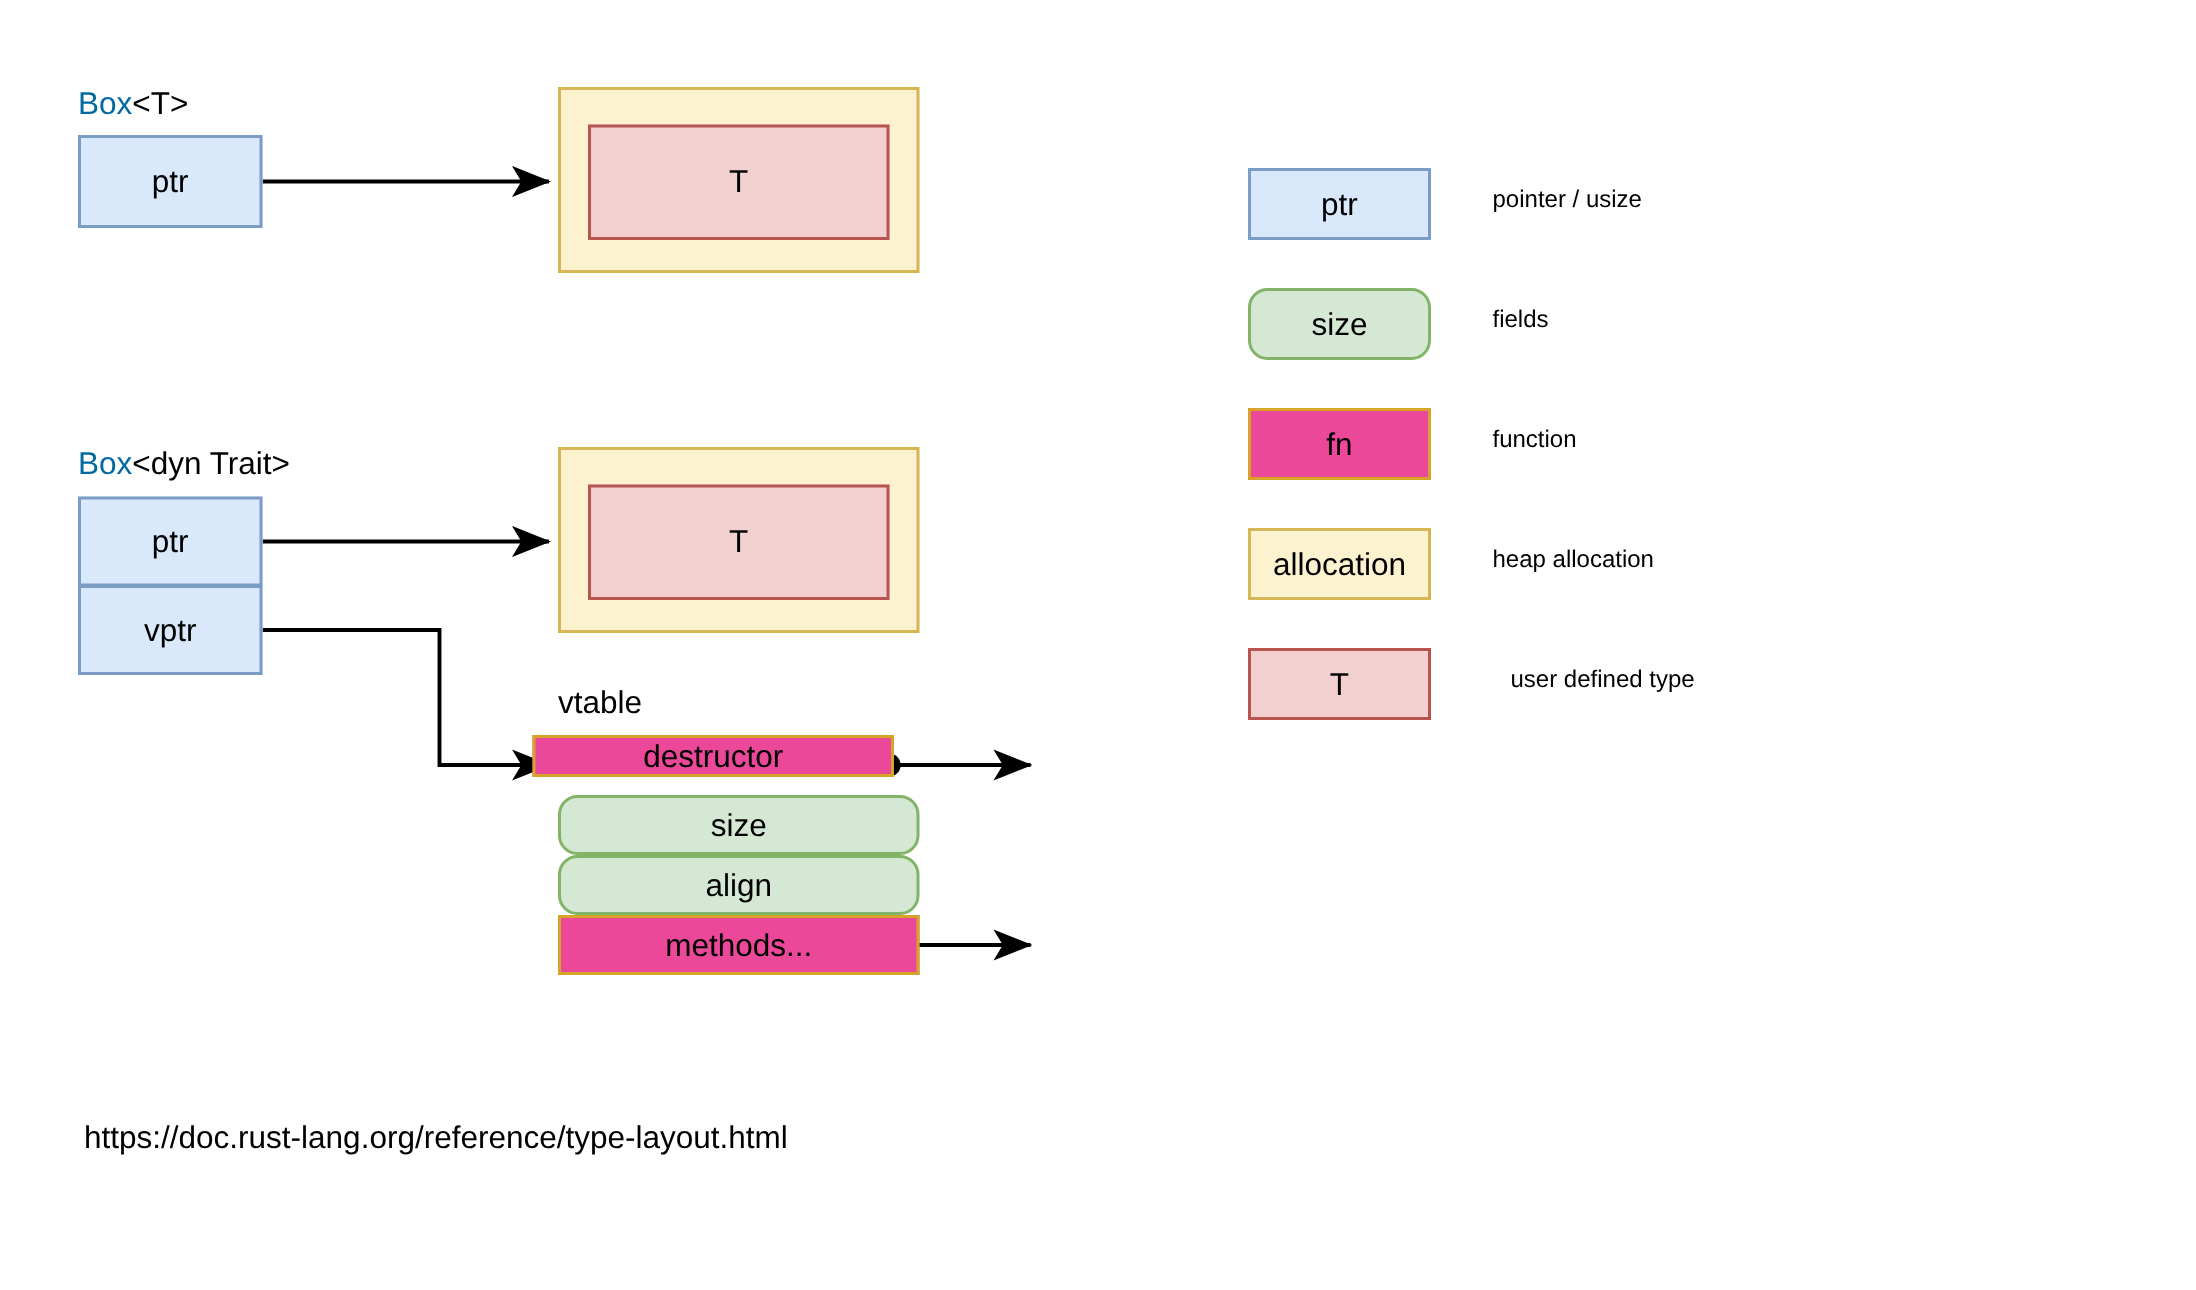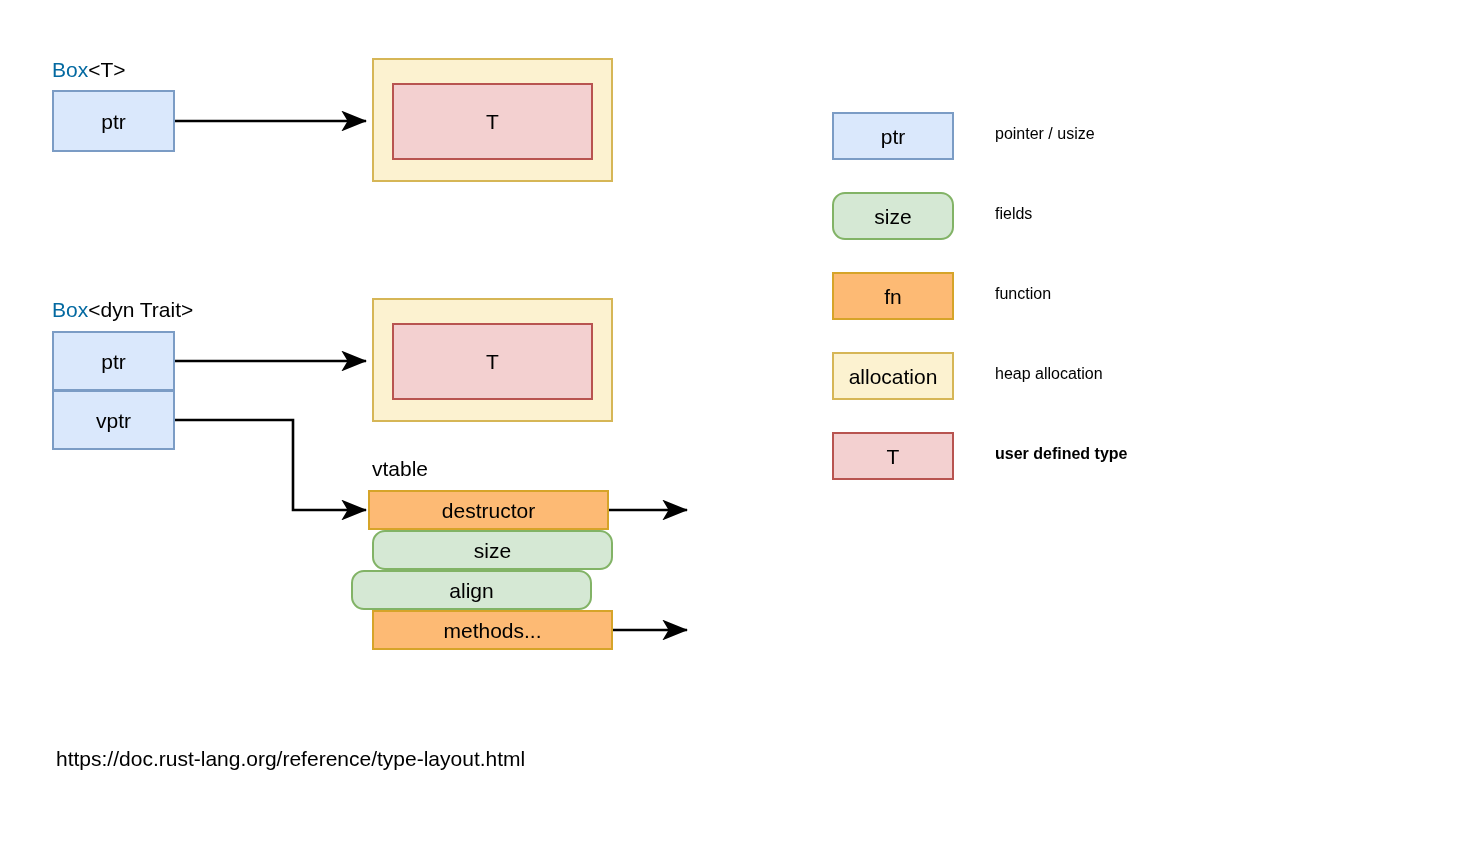--- a/index.html
+++ b/index.html
@@ -27,21 +27,21 @@
     align-items: center;
     justify-content: center;
     border-width: 2px;
     border-style: solid;
     font-size: 21px;
     line-height: 1;
     white-space: nowrap;
   }
   .node-ptr   { background: #dae8fc; border-color: #7b9cc5; }
   .node-field { background: #d5e8d4; border-color: #82b366; border-radius: 13px; }
-  .node-fn    { background: #fdba74; border-color: #d6a429; }
+  .node-fn    { background: #ec4899; border-color: #d6a429; }
   .node-alloc { background: #fcf2d0; border-color: #d6b656; }
   .node-udt   { background: #f3d0d0; border-color: #b85450; }
 
   
   .struct-label {
     font-size: 21px;
     line-height: 1;
     white-space: nowrap;
   }
   .struct-label .kw { color: #0369a1; }
@@ -132,27 +132,27 @@
   <div class="abs node node-alloc" style="left:372px; top:298px; width:241px; height:124px;">
   </div>
   <div class="abs node node-udt" style="left:392px; top:323px; width:201px; height:77px;">
     <span>T</span>
   </div>
 
   <div class="abs caption" style="left:372px; top:458px; width:241px; text-align:left;">
     <span>vtable</span>
   </div>
 
-  <div class="abs node node-fn" style="left:368px; top:490px; width:241px; height:40px;">
+  <div class="abs node node-fn" style="left:355px; top:490px; width:241px; height:28px;">
     <span>destructor</span>
   </div>
   <div class="abs node node-field" style="left:372px; top:530px; width:241px; height:40px;">
     <span>size</span>
   </div>
-  <div class="abs node node-field" style="left:351px; top:570px; width:241px; height:40px;">
+  <div class="abs node node-field" style="left:372px; top:570px; width:241px; height:40px;">
     <span>align</span>
   </div>
   <div class="abs node node-fn" style="left:372px; top:610px; width:241px; height:40px;">
     <span>methods...</span>
   </div>
 
   <div class="abs url-text" style="left:56px; top:748px;">
     <span>https://doc.rust-lang.org/reference/type-layout.html</span>
   </div>
 
@@ -182,19 +182,19 @@
     <div class="abs node node-alloc legend-box" style="left:0px; top:240px;align-items:center;">
       <span>allocation</span>
     </div>
     <div class="abs legend-text" style="left:163px; top:254px;">
       <span>heap allocation</span>
     </div>
 
     <div class="abs node node-udt legend-box" style="left:0px; top:320px;">
       <span>T</span>
     </div>
-    <div class="abs legend-text" style="left:163px; top:334px;font-weight:bold;">
+    <div class="abs legend-text" style="left:175px; top:334px;">
       <span>user defined type</span>
     </div>
 
   </div>
 
 </div>
 
 </body></html>

